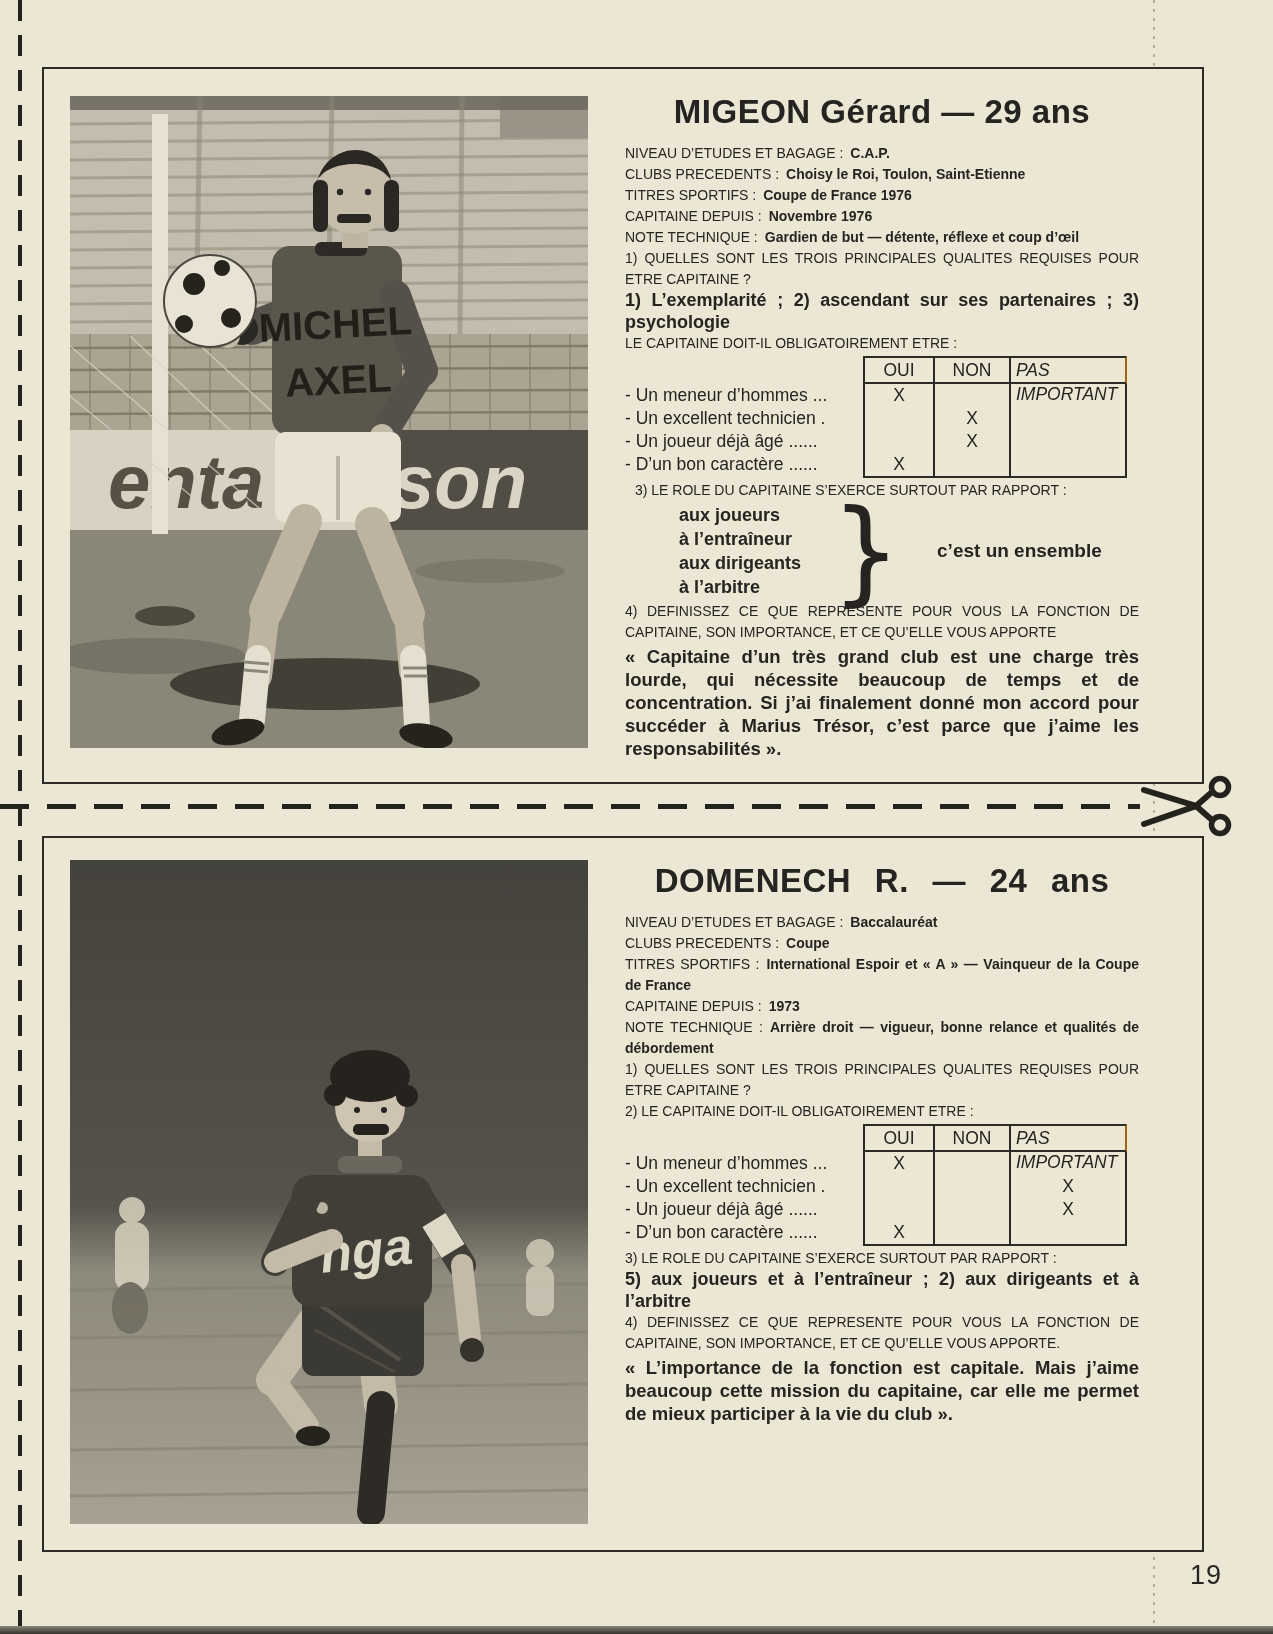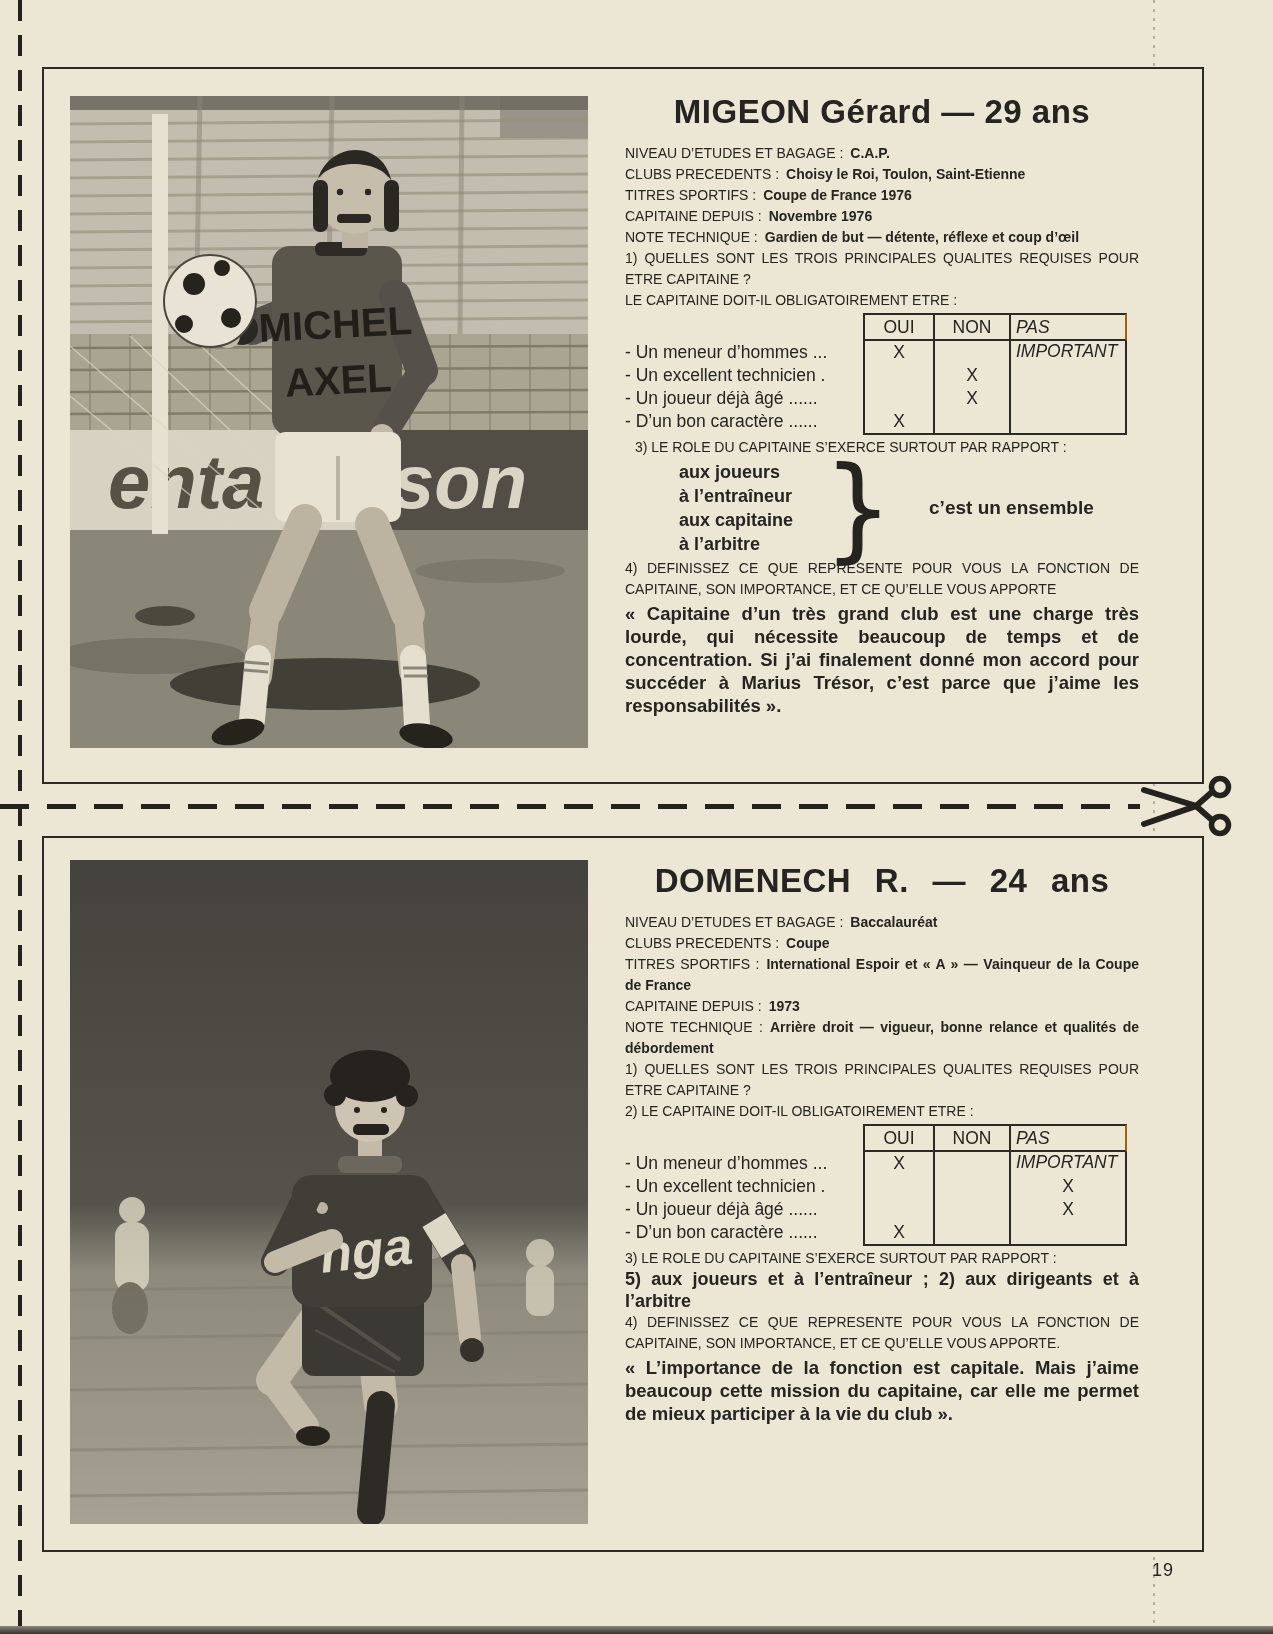--- a/index.html
+++ b/index.html
@@ -41,21 +41,21 @@
   .rc{border-left:2px solid #2c2a24;text-align:center;height:23px;line-height:23px;font-size:18px;}
   .rc.lastc{border-right:2px solid #2c2a24;}
   .rowlast{border-bottom:2px solid #2c2a24;}
   
   .braceblock{display:flex;align-items:center;margin:2px 0;padding-left:54px;gap:20px;}
   .bitems{font-size:18px;font-weight:bold;line-height:24px;}
   .bchar{font-size:110px;font-weight:400;line-height:96px;margin:0 16px 0 10px;
          font-family:"DejaVu Sans",sans-serif;transform:scaleY(1.04);}
   .bresult{font-size:19px;font-weight:bold;}
   
-  .pagenum{position:absolute;left:1152px;top:1560px;font-size:18px;letter-spacing:1px;}
+  .pagenum{position:absolute;left:1190px;top:1560px;font-size:27px;letter-spacing:1px;}
   .bottom-edge{position:absolute;bottom:0;left:0;width:100%;height:8px;
                background:linear-gradient(180deg,#8a867a,#34322c);}
 </style>
 </head>
 <body>
 
 <div class="page">
 
   <div class="vcut-l"></div>
   <div class="vcut-r"></div>
@@ -183,20 +183,21 @@
     </div>
 
     <div class="col">
       <h1 class="title">MIGEON Gérard — 29 ans</h1>
       <p class="line"><span>NIVEAU D’ETUDES ET BAGAGE :</span><span class="val">C.A.P.</span></p>
       <p class="line"><span>CLUBS PRECEDENTS :</span><span class="val">Choisy le Roi, Toulon, Saint-Etienne</span></p>
       <p class="line"><span>TITRES SPORTIFS :</span><span class="val">Coupe de France 1976</span></p>
       <p class="line"><span>CAPITAINE DEPUIS :</span><span class="val">Novembre 1976</span></p>
       <p class="line"><span>NOTE TECHNIQUE :</span><span class="val">Gardien de but — détente, réflexe et coup d’œil</span></p>
       <p class="q">1) QUELLES SONT LES TROIS PRINCIPALES QUALITES REQUISES POUR ETRE CAPITAINE ?</p>
+      <p class="a">1) L’exemplarité ; 2) ascendant sur ses partenaires ; 3) psychologie</p>
       <p class="q">LE CAPITAINE DOIT-IL OBLIGATOIREMENT ETRE :</p>
 
       <div class="tbl">
         <div class="blank"></div>
         <div class="th c">OUI</div>
         <div class="th c">NON</div>
         <div class="th lastc">PAS IMPORTANT</div>
 
         <div class="rl">- Un meneur d’hommes ...</div>
         <div class="rc">X</div>
@@ -217,21 +218,21 @@
         <div class="rc rowlast">X</div>
         <div class="rc rowlast"></div>
         <div class="rc rowlast lastc"></div>
       </div>
 
       <p class="q indent">3) LE ROLE DU CAPITAINE S’EXERCE SURTOUT PAR RAPPORT :</p>
       <div class="braceblock">
         <div class="bitems">
           <div>aux joueurs</div>
           <div>à l’entraîneur</div>
-          <div>aux capitaine</div>
+          <div>aux dirigeants</div>
           <div>à l’arbitre</div>
         </div>
         <div class="bchar">}</div>
         <div class="bresult">c’est un ensemble</div>
       </div>
       <p class="q">4) DEFINISSEZ CE QUE REPRESENTE POUR VOUS LA FONCTION DE CAPITAINE, SON IMPORTANCE, ET CE QU’ELLE VOUS APPORTE</p>
       <p class="quote">« Capitaine d’un très grand club est une charge très lourde, qui nécessite beaucoup de temps et de concentration. Si j’ai finalement donné mon accord pour succéder à Marius Trésor, c’est parce que j’aime les responsabilités ».</p>
     </div>
   </section>
 

